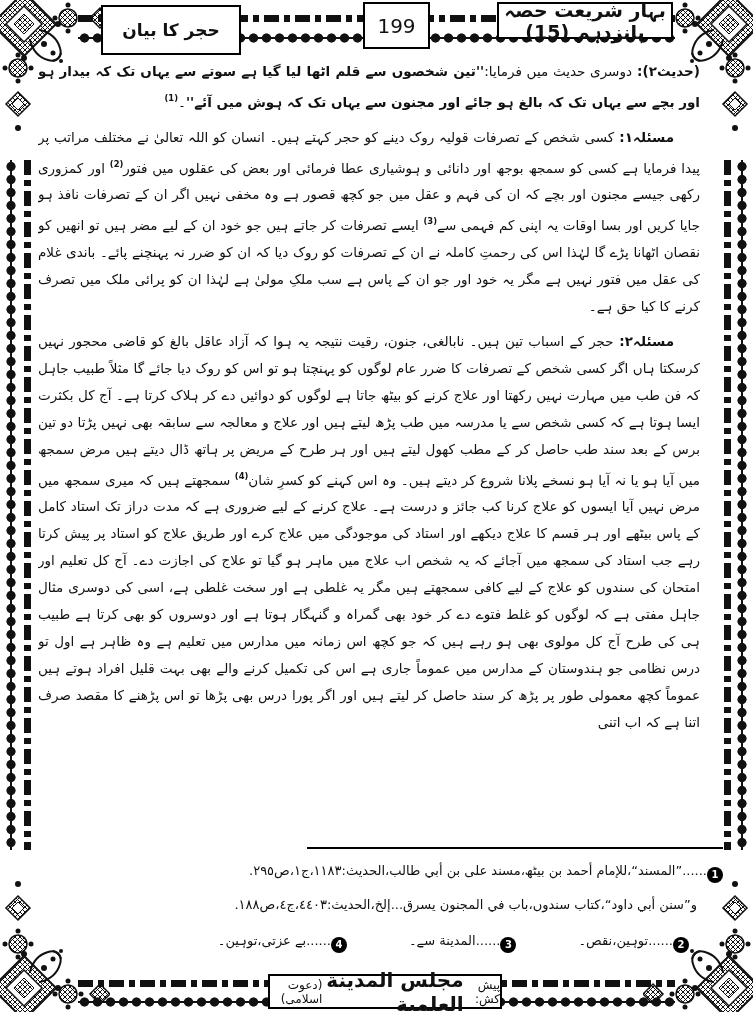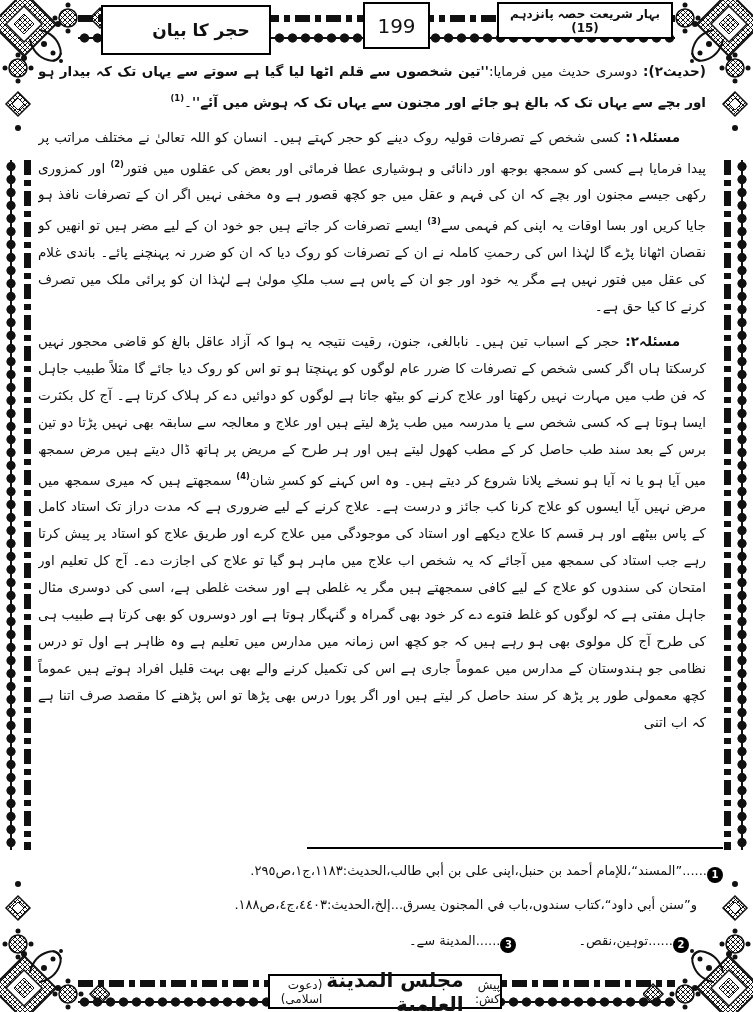--- a/index.html
+++ b/index.html
@@ -18,27 +18,27 @@
     background-image:radial-gradient(circle at 50% 50%,#111 44%,transparent 52%),linear-gradient(#111,#111);
     background-size:14px 13px,2px 100%;background-position:50% 0,50% 0;background-repeat:repeat-y,no-repeat;}
   .corner{position:absolute;width:110px;height:170px;z-index:2;}
   .corner.tr{right:0;top:0;transform:scaleX(-1);}
   .corner.tl{left:0;top:0;}
   .corner.bl{left:0;bottom:0;transform:scaleY(-1);}
   .corner.br{right:0;bottom:0;transform:scale(-1,-1);}
   
   .hbox{position:absolute;background:#fff;border:2px solid #000;z-index:5;
     display:flex;align-items:center;justify-content:center;text-align:center;direction:rtl;}
-  #box-book{left:497px;top:2px;width:172px;height:33px;font-size:12px;font-weight:bold;}
+  #box-book{left:497px;top:2px;width:172px;height:33px;font-size:19px;font-weight:bold;}
   #box-page{left:363px;top:2px;width:63px;height:43px;font-size:20px;font-weight:normal;font-family:"DejaVu Sans",sans-serif;}
-  #box-chapter{left:101px;top:5px;width:136px;height:46px;font-size:17px;font-weight:bold;padding-left:30px;}
+  #box-chapter{left:101px;top:5px;width:136px;height:46px;font-size:17px;font-weight:bold;}
   
   #bodytext{position:absolute;left:38px;top:58px;width:677px;height:786px;overflow:hidden;
     direction:rtl;text-align:justify;font-size:13.5px;line-height:27px;z-index:3;}
-  #bodytext p{margin:0 9px 8px 0;}
+  #bodytext p{margin:0 15px 8px 0;}
   #bodytext p.indent{text-indent:26px;}
   .bold{font-weight:bold;}
   .sup{vertical-align:super;font-size:0.62em;font-weight:bold;}
   
   #fnsep{position:absolute;top:847px;right:30px;width:416px;border-top:2.5px solid #000;z-index:3;}
   .fnline{position:absolute;left:38px;right:30px;direction:rtl;text-align:right;
     font-size:13px;line-height:26px;z-index:3;}
   #fn1{top:858px;}
   #fn1b{top:892px;padding-right:26px;}
   #fnrow{top:928px;display:flex;flex-direction:row;column-gap:62px;padding-right:34px;}
@@ -125,31 +125,34 @@
 </div>
 
 <div id="bodytext">
   <p><span class="bold">(حدیث۲): </span><span>دوسری حدیث میں فرمایا:</span><span class="bold">''تین شخصوں سے قلم اٹھا لیا گیا ہے سوتے سے یہاں تک کہ بیدار ہو اور بچے سے یہاں تک کہ بالغ ہو جائے اور مجنون سے یہاں تک کہ ہوش میں آئے''</span><span>۔</span><span class="sup">(1)</span></p>
   <p class="indent"><span class="bold">مسئلہ۱: </span><span>کسی شخص کے تصرفات قولیہ روک دینے کو حجر کہتے ہیں۔ انسان کو اللہ تعالیٰ نے مختلف مراتب پر پیدا فرمایا ہے کسی کو سمجھ بوجھ اور دانائی و ہوشیاری عطا فرمائی اور بعض کی عقلوں میں فتور</span><span class="sup">(2)</span><span> اور کمزوری رکھی جیسے مجنون اور بچے کہ ان کی فہم و عقل میں جو کچھ قصور ہے وہ مخفی نہیں اگر ان کے تصرفات نافذ ہو جایا کریں اور بسا اوقات یہ اپنی کم فہمی سے</span><span class="sup">(3)</span><span> ایسے تصرفات کر جاتے ہیں جو خود ان کے لیے مضر ہیں تو انھیں کو نقصان اٹھانا پڑے گا لہٰذا اس کی رحمتِ کاملہ نے ان کے تصرفات کو روک دیا کہ ان کو ضرر نہ پہنچنے پائے۔ باندی غلام کی عقل میں فتور نہیں ہے مگر یہ خود اور جو ان کے پاس ہے سب ملکِ مولیٰ ہے لہٰذا ان کو پرائی ملک میں تصرف کرنے کا کیا حق ہے۔</span></p>
   <p class="indent"><span class="bold">مسئلہ۲: </span><span>حجر کے اسباب تین ہیں۔ نابالغی، جنون، رقیت نتیجہ یہ ہوا کہ آزاد عاقل بالغ کو قاضی محجور نہیں کرسکتا ہاں اگر کسی شخص کے تصرفات کا ضرر عام لوگوں کو پہنچتا ہو تو اس کو روک دیا جائے گا مثلاً طبیب جاہل کہ فن طب میں مہارت نہیں رکھتا اور علاج کرنے کو بیٹھ جاتا ہے لوگوں کو دوائیں دے کر ہلاک کرتا ہے۔ آج کل بکثرت ایسا ہوتا ہے کہ کسی شخص سے یا مدرسہ میں طب پڑھ لیتے ہیں اور علاج و معالجہ سے سابقہ بھی نہیں پڑتا دو تین برس کے بعد سند طب حاصل کر کے مطب کھول لیتے ہیں اور ہر طرح کے مریض پر ہاتھ ڈال دیتے ہیں مرض سمجھ میں آیا ہو یا نہ آیا ہو نسخے پلانا شروع کر دیتے ہیں۔ وہ اس کہنے کو کسرِ شان</span><span class="sup">(4)</span><span> سمجھتے ہیں کہ میری سمجھ میں مرض نہیں آیا ایسوں کو علاج کرنا کب جائز و درست ہے۔ علاج کرنے کے لیے ضروری ہے کہ مدت دراز تک استاد کامل کے پاس بیٹھے اور ہر قسم کا علاج دیکھے اور استاد کی موجودگی میں علاج کرے اور طریق علاج کو استاد پر پیش کرتا رہے جب استاد کی سمجھ میں آجائے کہ یہ شخص اب علاج میں ماہر ہو گیا تو علاج کی اجازت دے۔ آج کل تعلیم اور امتحان کی سندوں کو علاج کے لیے کافی سمجھتے ہیں مگر یہ غلطی ہے اور سخت غلطی ہے، اسی کی دوسری مثال جاہل مفتی ہے کہ لوگوں کو غلط فتوے دے کر خود بھی گمراہ و گنہگار ہوتا ہے اور دوسروں کو بھی کرتا ہے طبیب ہی کی طرح آج کل مولوی بھی ہو رہے ہیں کہ جو کچھ اس زمانہ میں مدارس میں تعلیم ہے وہ ظاہر ہے اول تو درس نظامی جو ہندوستان کے مدارس میں عموماً جاری ہے اس کی تکمیل کرنے والے بھی بہت قلیل افراد ہوتے ہیں عموماً کچھ معمولی طور پر پڑھ کر سند حاصل کر لیتے ہیں اور اگر پورا درس بھی پڑھا تو اس پڑھنے کا مقصد صرف اتنا ہے کہ اب اتنی</span></p>
 </div>
 
 <div id="fnsep"></div>
 <div class="fnline" id="fn1">
-  <span class="fnmark">1</span><span class="fndots">......</span><span>”المسند“،للإمام أحمد بن حنبل،اپنی علی بن أبي طالب،الحدیث:١١٨٣،ج١،ص٢٩٥.</span>
+  <span class="fnmark">1</span><span class="fndots">......</span><span>”المسند“،للإمام أحمد بن بیٹھ،مسند علی بن أبي طالب،الحدیث:١١٨٣،ج١،ص٢٩٥.</span>
 </div>
 <div class="fnline" id="fn1b">
   <span>و”سنن أبي داود“،کتاب سندوں،باب في المجنون یسرق...إلخ،الحدیث:٤٤٠٣،ج٤،ص١٨٨.</span>
 </div>
 <div class="fnline" id="fnrow">
   <span>
     <span class="fnmark">2</span><span class="fndots">......</span><span>توہین،نقص۔</span>
   </span>
   <span>
     <span class="fnmark">3</span><span class="fndots">......</span><span>المدینة سے۔</span>
   </span>
+  <span>
+    <span class="fnmark">4</span><span class="fndots">......</span><span>بے عزتی،توہین۔</span>
+  </span>
 </div>
 
 <div id="footerbox">
   <span class="small">پیش کش:</span>
   <span class="pub">مجلس المدینة العلمیة</span>
   <span class="small">(دعوت اسلامی)</span>
 </div>
 
 </body></html>

